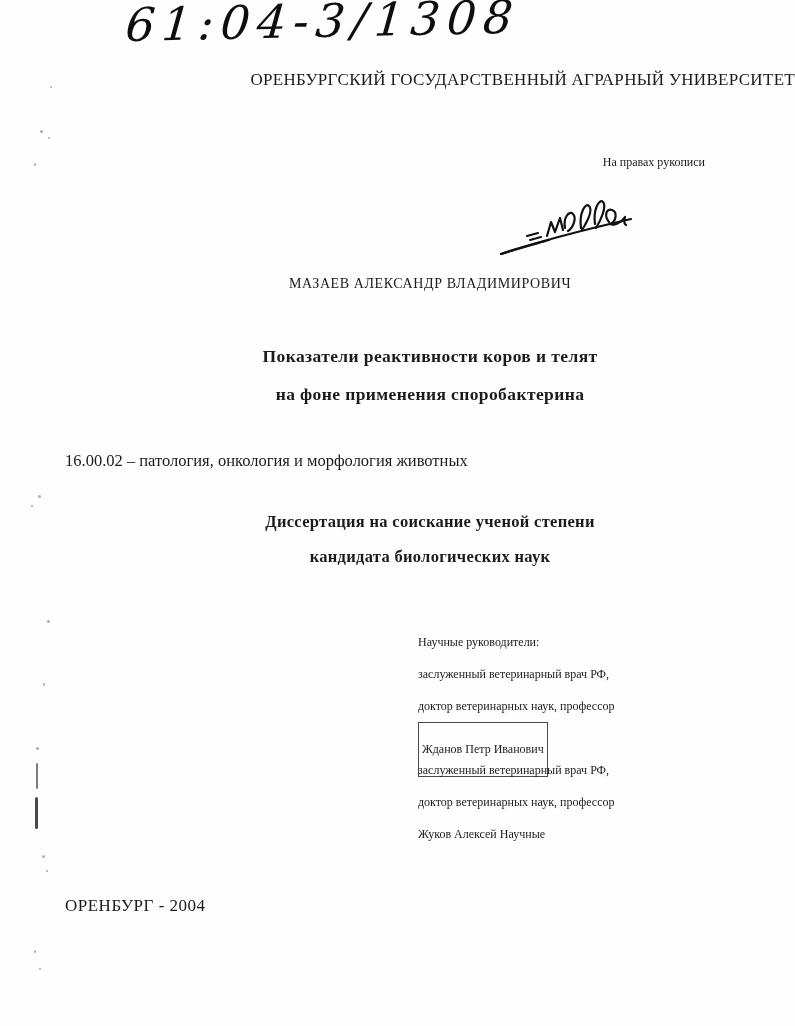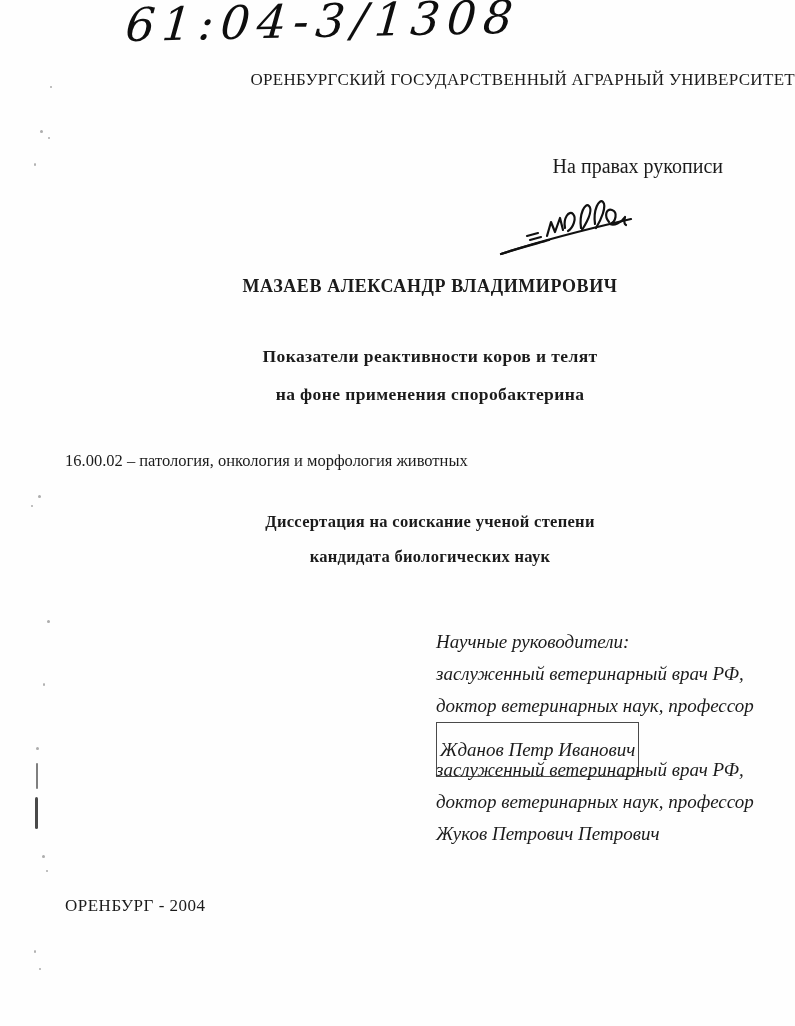--- a/index.html
+++ b/index.html
@@ -35,38 +35,38 @@
     top: 70px;
     left: 65px;
     width: 730px;
     text-align: right;
     font-size: 17px;
     letter-spacing: 0.3px;
   }
   .manuscript {
     position: absolute;
     top: 155px;
-    right: 72px;
-    font-size: 20px;
+    right: 90px;
+    font-size: 12px;
   }
   .signature-wrap {
     position: absolute;
     left: 497px;
     top: 190px;
     width: 152px;
     height: 68px;
   }
   .author {
     position: absolute;
     top: 276px;
     left: 65px;
     width: 730px;
     text-align: center;
-    font-weight: bold;
-    font-size: 18px;
+    font-weight: normal;
+    font-size: 14px;
     letter-spacing: 0.6px;
   }
   .thesis-title {
     position: absolute;
     left: 65px;
     width: 730px;
     text-align: center;
     font-weight: bold;
     font-size: 17.5px;
     letter-spacing: 0.4px;
@@ -87,26 +87,25 @@
     width: 730px;
     text-align: center;
     font-weight: bold;
     font-size: 16.5px;
     letter-spacing: 0.3px;
   }
   .degree1 { top: 512px; }
   .degree2 { top: 547px; }
   .supervisors {
     position: absolute;
-    left: 436px;
+    left: 418px;
     top: 626px;
-    font-size: 19px;
+    font-size: 12px;
     line-height: 32px;
     width: 330px;
-    font-style: italic;
   }
   .supervisors .line { height: 32px; white-space: nowrap; }
   .boxed-name {
     display: inline-block;
     border: 1px solid #4a4a4a;
     padding: 16px 3px;
     line-height: 21px;
   }
   .city {
     position: absolute;
@@ -167,21 +166,21 @@
 
   <div class="supervisors">
     <div class="line">Научные руководители:</div>
     <div class="line">заслуженный ветеринарный врач РФ,</div>
     <div class="line">доктор ветеринарных наук, профессор</div>
     <div class="line">
       <span class="boxed-name">Жданов Петр Иванович</span>
     </div>
     <div class="line">заслуженный ветеринарный врач РФ,</div>
     <div class="line">доктор ветеринарных наук, профессор</div>
-    <div class="line">Жуков Петрович Петрович</div>
+    <div class="line">Жуков Алексей Научные</div>
   </div>
 
   <div class="city">ОРЕНБУРГ - 2004</div>
 
   <div class="speck" style="left:50px; top:86px;  width:2px; height:2px;"></div>
   <div class="speck" style="left:40px; top:130px; width:3px; height:3px;"></div>
   <div class="speck" style="left:34px; top:163px; width:2px; height:3px;"></div>
   <div class="speck" style="left:48px; top:137px; width:2px; height:2px;"></div>
   <div class="speck" style="left:38px; top:495px; width:3px; height:3px;"></div>
   <div class="speck" style="left:31px; top:505px; width:2px; height:2px;"></div>

